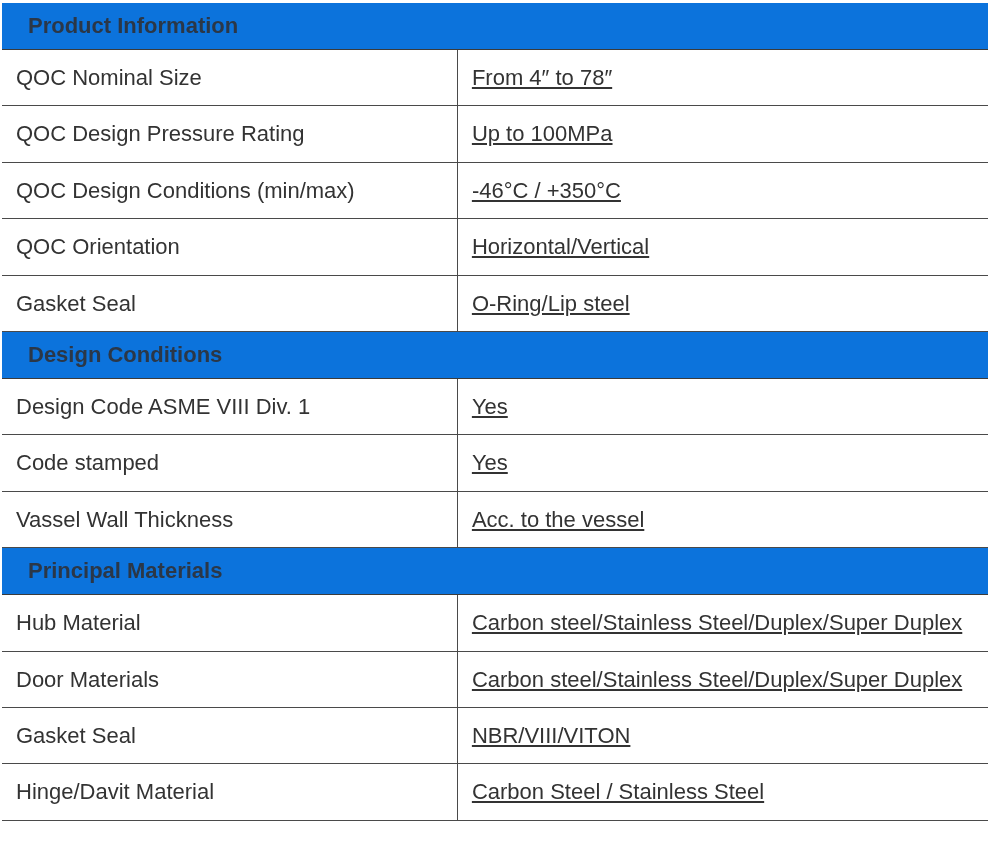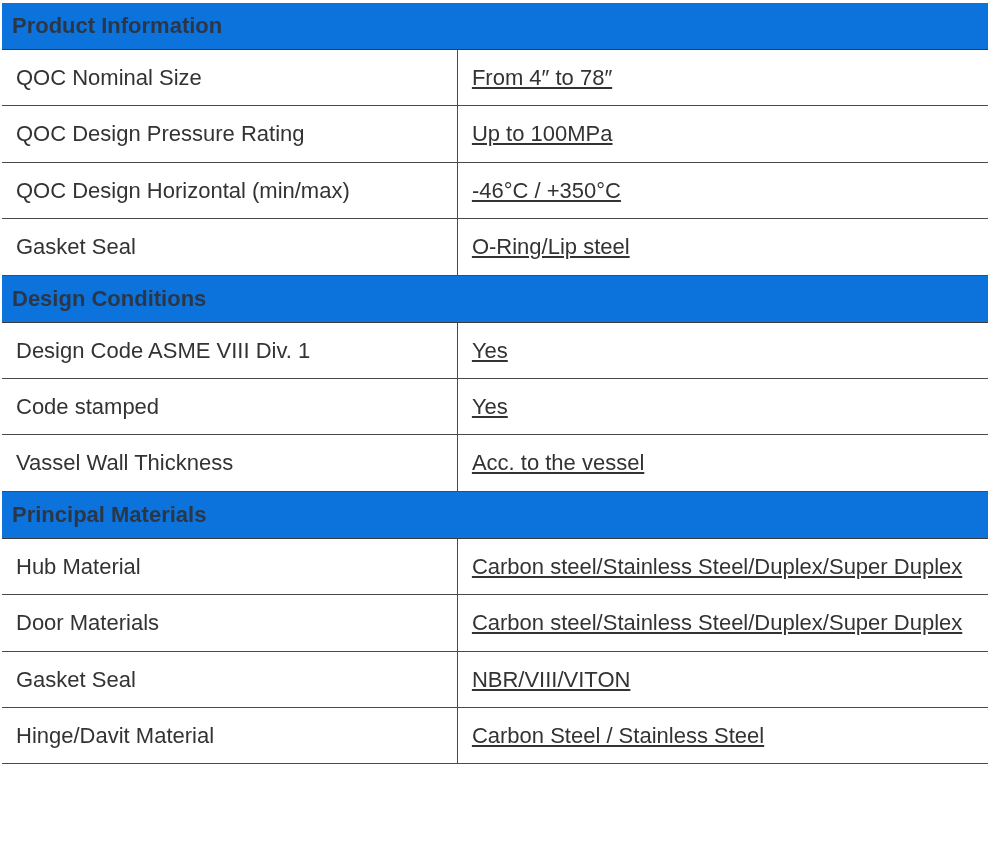--- a/index.html
+++ b/index.html
@@ -11,21 +11,21 @@
     .table {
       width: 986px;
       margin: 3px 2px;
       border-collapse: collapse;
     }
     .section-header {
       background: #0c73dc;
       color: #2b3747;
       font-size: 22px;
       text-align: left;
-      padding: 10px 14px 10px 10px;
+      padding: 10px 14px 10px 26px;
       border-bottom: 1px solid #3b3b3b;
     }
     .row {
       border-bottom: 1px solid #4a4a4a;
     }
     .cell-label, .cell-value {
       font-size: 22px;
       color: #333333;
       padding: 9px 14px 9px 14px;
       line-height: 1.7;
@@ -53,22 +53,26 @@
   </tr>
   <tr class="row">
     <td class="cell-label">QOC Nominal Size</td>
     <td class="cell-value">From 4″ to 78″</td>
   </tr>
   <tr class="row">
     <td class="cell-label">QOC Design Pressure Rating</td>
     <td class="cell-value">Up to 100MPa</td>
   </tr>
   <tr class="row">
-    <td class="cell-label">QOC Design Horizontal (min/max)</td>
+    <td class="cell-label">QOC Design Conditions (min/max)</td>
     <td class="cell-value">-46°C / +350°C</td>
+  </tr>
+  <tr class="row">
+    <td class="cell-label">QOC Orientation</td>
+    <td class="cell-value">Horizontal/Vertical</td>
   </tr>
   <tr class="row">
     <td class="cell-label">Gasket Seal</td>
     <td class="cell-value">O-Ring/Lip steel</td>
   </tr>
 
   <tr class="row">
     <th colspan="2" class="section-header">Design Conditions</th>
   </tr>
   <tr class="row">

